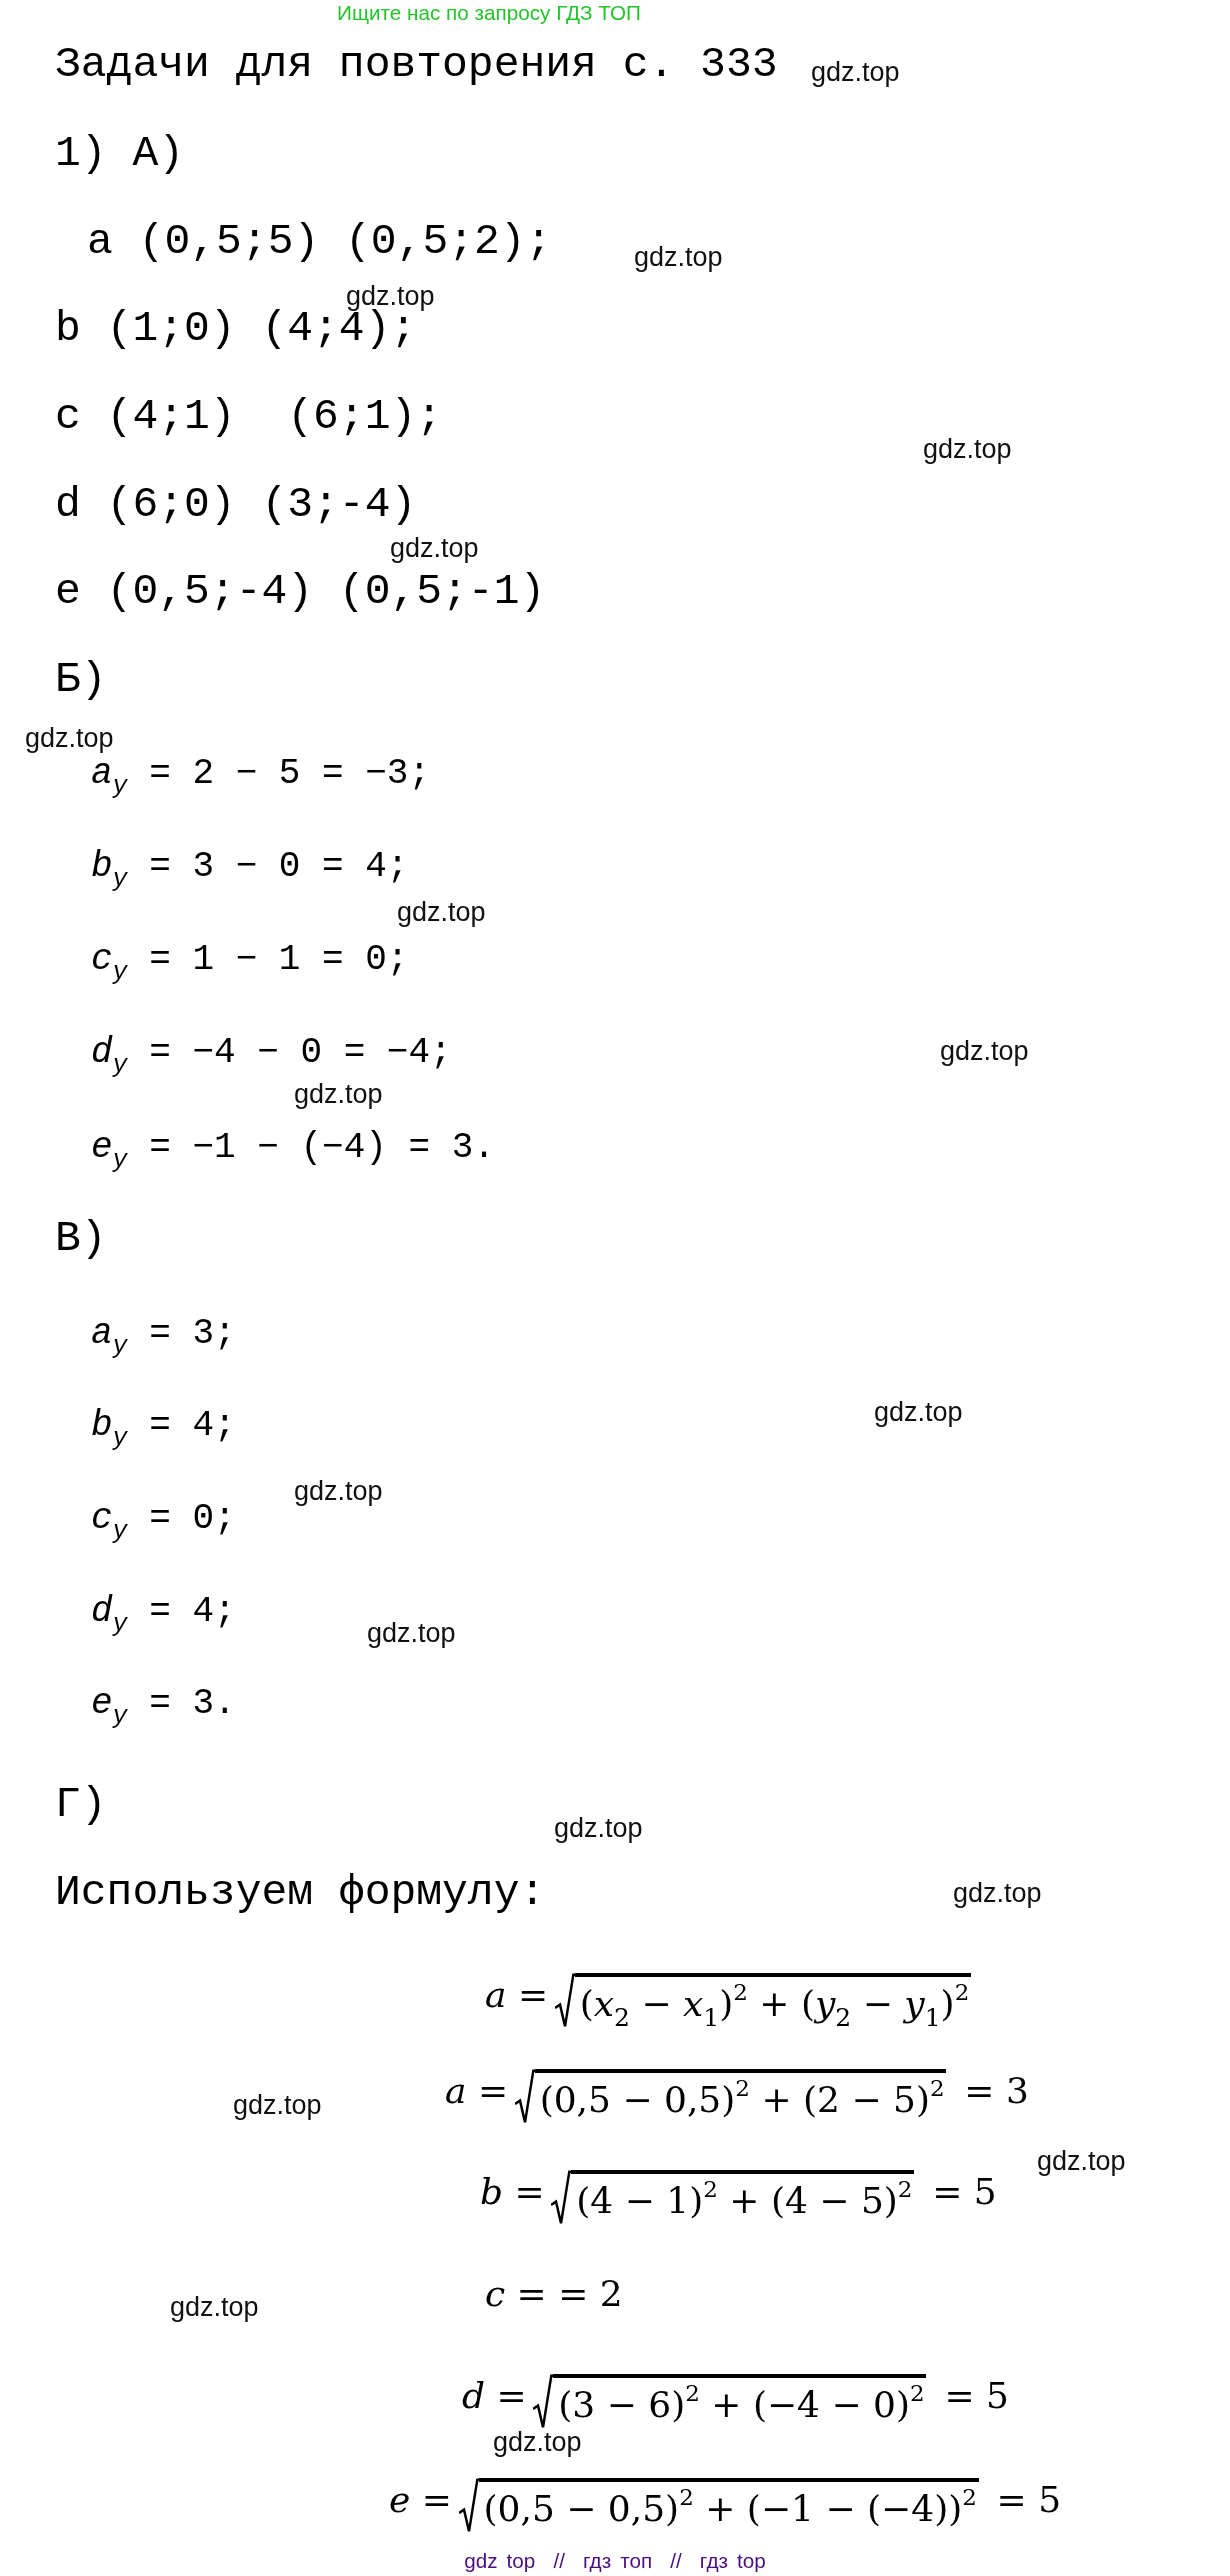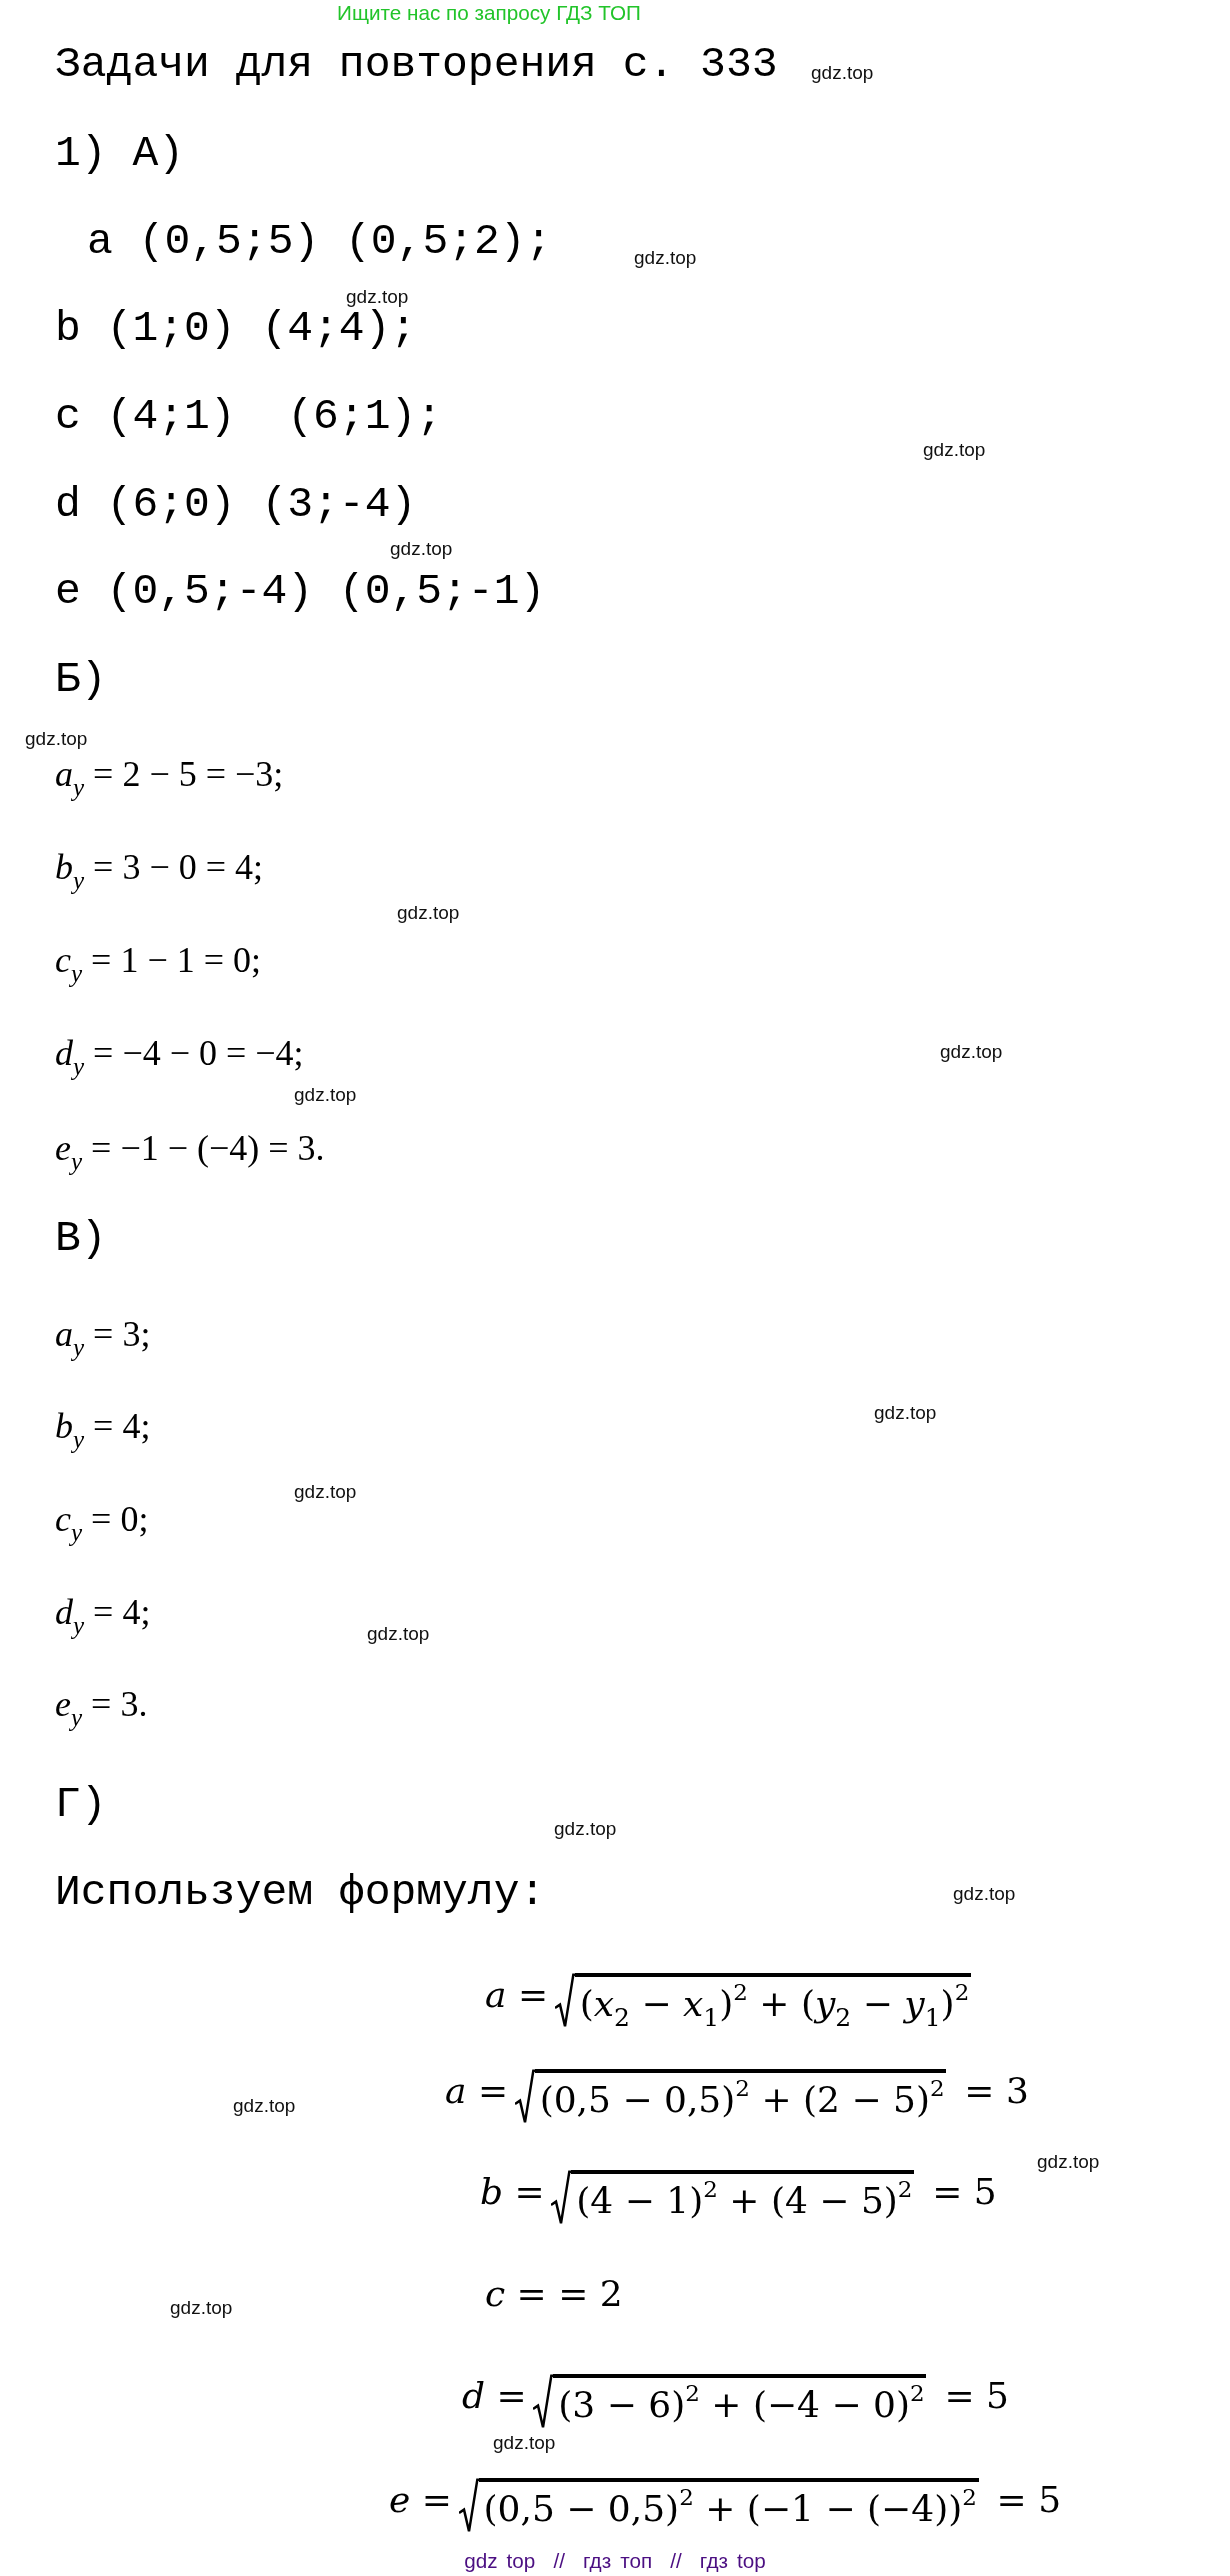--- a/index.html
+++ b/index.html
@@ -23,35 +23,36 @@
     font-size: 20.7px;
     color: #22c42a;
     line-height: 25px;
   }
   .serif {
     font-family: Liberation Mono, monospace;
     font-size: 43px;
     line-height: 50px;
   }
   .math {
-    font-family: Liberation Serif, serif;
+    font-family: Liberation Mono, monospace;
     font-size: 36px;
     line-height: 50px;
+    margin-left: 36px;
   }
   .math i { font-style: italic; }
   .math sub {
     font-size: 25px;
     vertical-align: -10px;
     line-height: 0;
     font-style: italic;
   }
 
   .wm {
     font-family: "Liberation Sans", sans-serif;
-    font-size: 19px;
+    font-size: 27px;
     color: #111;
     line-height: 25px;
   }
 
   .formula {
     font-family: "DejaVu Serif", serif;
     font-size: 36px;
     line-height: 66px;
     height: 66px;
     display: flex;

